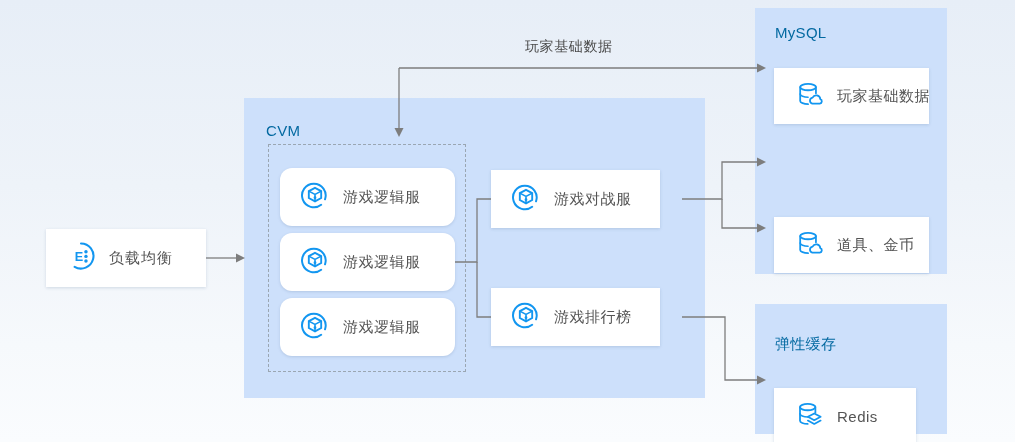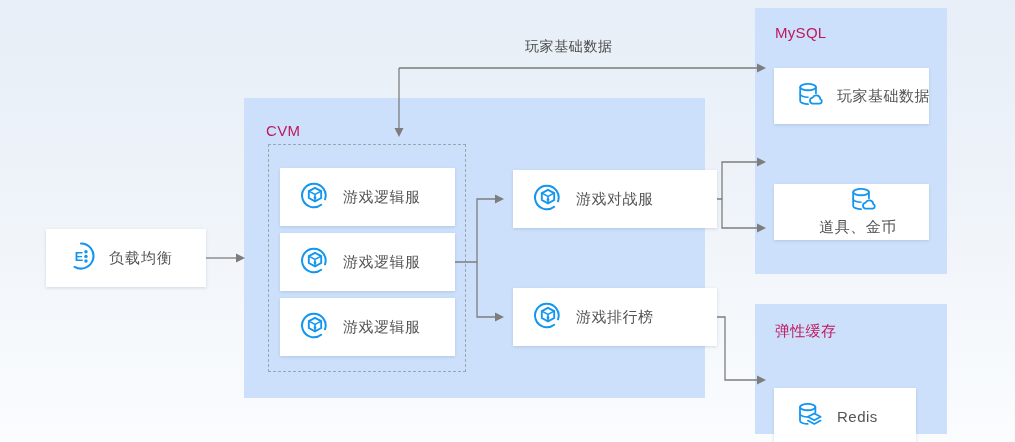--- a/index.html
+++ b/index.html
@@ -22,21 +22,21 @@
   }
 
   
   .panel {
     position: absolute;
     background: #cde0fb;
     box-sizing: border-box;
   }
   .panel-title {
     position: absolute;
-    color: #be185d;
+    color: #0369a1;
     font-size: 15px;
     letter-spacing: .3px;
     white-space: nowrap;
   }
 
   #panel-cvm   { left: 244px; top: 98px;  width: 461px; height: 300px; }
   #panel-mysql { left: 755px; top: 8px;   width: 192px; height: 266px; }
   #panel-redis { left: 755px; top: 304px; width: 192px; height: 130px; }
 
   
@@ -70,35 +70,35 @@
     color: #545454;
     white-space: nowrap;
     letter-spacing: .5px;
   }
 
   
   #node-lb { left: 46px; top: 229px; width: 160px; height: 58px; }
   #node-lb .node-label { letter-spacing: 1px; }
 
   
-  .node-logic { left: 280px; width: 175px; height: 58px; }
+  .node-logic { left: 280px; width: 175px; height: 58px; border-radius: 12px; }
   #node-logic-1 { top: 168px; }
   #node-logic-2 { top: 233px; }
   #node-logic-3 { top: 298px; }
 
   
-  .node-right { left: 513px; width: 204px; height: 58px; text-align: center; }
+  .node-right { left: 491px; width: 169px; height: 58px; text-align: center; }
   #node-battle { top: 170px; }
   #node-rank   { top: 288px; }
 
   
   .node-db { left: 774px; width: 155px; height: 56px; }
   #node-db-1 { top: 68px; }
   #node-db-2 { top: 134px; }
-  #node-db-3 { top: 184px; flex-direction: column; }
+  #node-db-3 { top: 217px; }
 
   
   #node-redis { left: 774px; top: 352px; width: 142px; height: 56px; margin-top: 36px; }
 
   
   #connectors {
     position: absolute;
     left: 0;
     top: 0;
     width: 1015px;
@@ -130,21 +130,21 @@
 
   <div class="panel" id="panel-cvm">
     <div class="panel-title" style="left:22px; top:24px;">CVM</div>
   </div>
 
   <div class="panel" id="panel-mysql">
     <div class="panel-title" style="left:20px; top:16px;">MySQL</div>
   </div>
 
   <div class="panel" id="panel-redis">
-    <div class="panel-title" style="left:20px; top:18px;">弹性缓存</div>
+    <div class="panel-title" style="left:20px; top:31px;">弹性缓存</div>
   </div>
 
   <div id="group-logic"></div>
 
   <svg id="connectors" viewBox="0 0 1015 442" xmlns="http://www.w3.org/2000/svg">
 
     <g>
       <path class="edge" d="M206,258 L236,258"></path>
       <polygon class="arrowhead" points="236,253.5 245,258 236,262.5"></polygon>
     </g>

